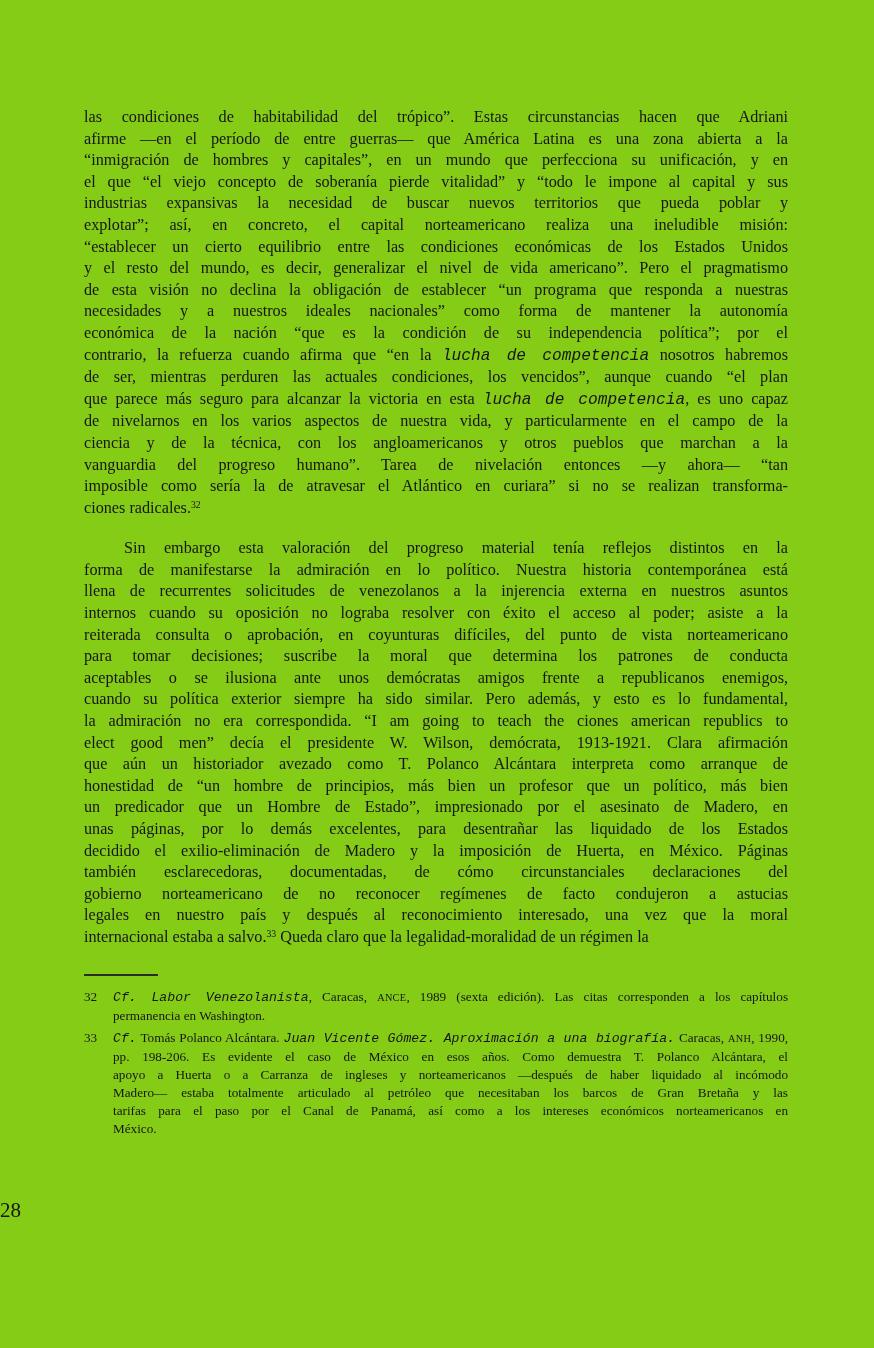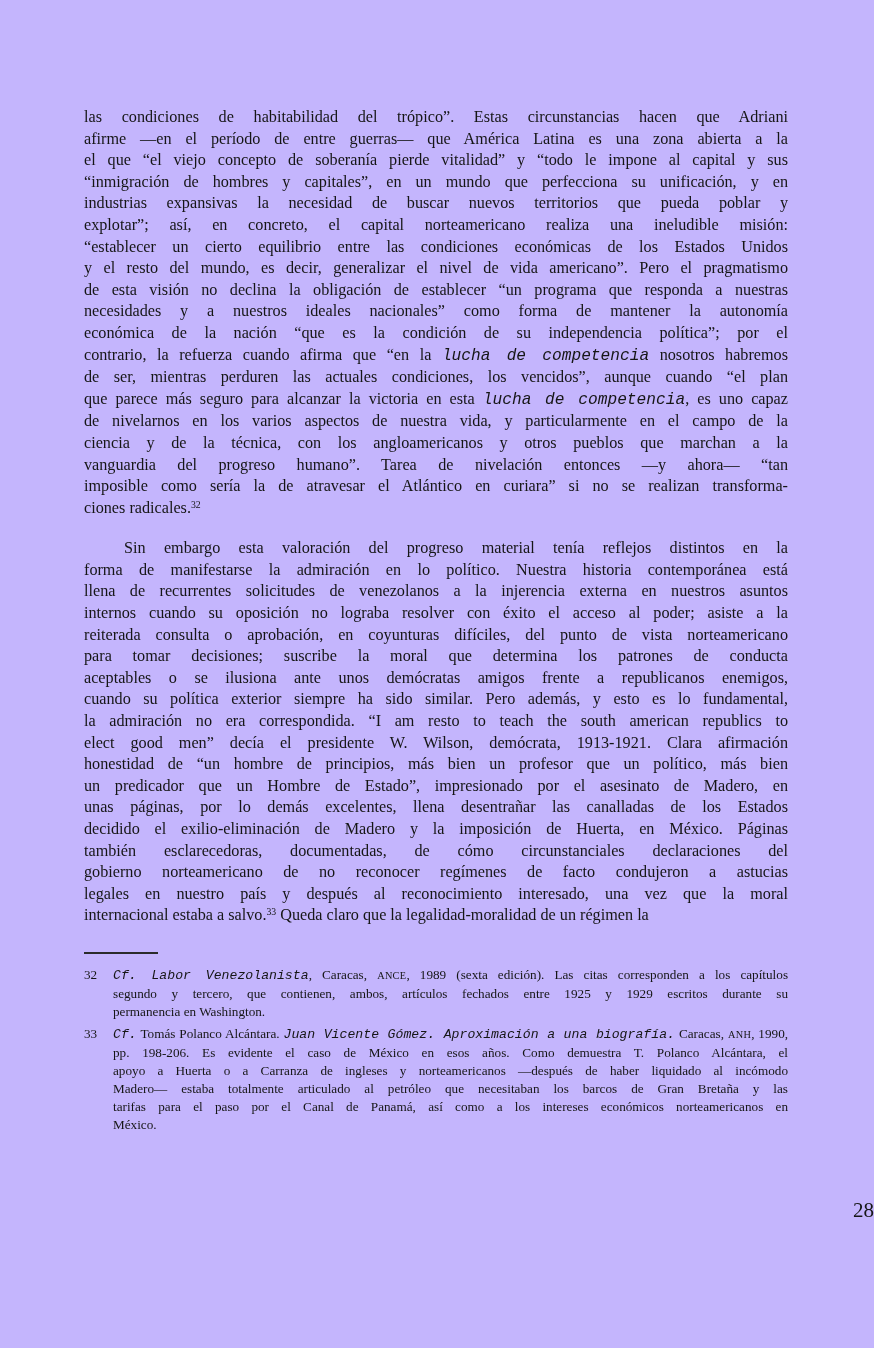--- a/index.html
+++ b/index.html
@@ -1,19 +1,19 @@
 <!DOCTYPE html>
 <html><head>
 <meta charset="utf-8">
 <style>
   html,body{margin:0;padding:0;background:#e8e8e8;}
   .page{
     position:relative;
     width:874px;height:1348px;
-    background:#c4b5fd;
+    background:#84cc16;
     color:#161616;
     font-family:"Liberation Serif","DejaVu Serif",serif;
     box-sizing:border-box;
     padding:107px 86px 0 84px;
     overflow:hidden;
   }
   .body-text{font-size:16.2px;line-height:21.6px;}
   .para + .para{margin-top:19px;}
   .line{text-align:justify;}
   .line.j{text-align-last:justify;}
@@ -22,33 +22,33 @@
   .sup{font-size:0.6em;vertical-align:0.55em;line-height:0;}
   .sc{font-size:0.78em;letter-spacing:0.03em;}
   .fn-rule{width:74px;height:0;border-top:2px solid #2b2b2b;margin:25px 0 12px 0;}
   .footnotes{font-size:13.2px;line-height:18px;}
   .footnote{display:flex;}
   .footnote + .footnote{margin-top:4px;}
   .fn-num{flex:0 0 29px;width:29px;}
   .fn-body{flex:1;min-width:0;}
   .page-number{
     position:absolute;left:0;top:1198px;width:874px;
-    text-align:right;font-size:21px;color:#161616;
+    text-align:left;font-size:21px;color:#161616;
   }
 </style>
 </head>
 <body>
 
 <div class="page">
   <div class="body-text" id="paras">
       <div class="para">
         <div class="line j"><span>las condiciones de habitabilidad del trópico”. Estas circunstancias hacen que Adriani</span></div>
         <div class="line j"><span>afirme —en el período de entre guerras— que América Latina es una zona abierta a la</span></div>
+        <div class="line j"><span>“inmigración de hombres y capitales”, en un mundo que perfecciona su unificación, y en</span></div>
         <div class="line j"><span>el que “el viejo concepto de soberanía pierde vitalidad” y “todo le impone al capital y sus</span></div>
-        <div class="line j"><span>“inmigración de hombres y capitales”, en un mundo que perfecciona su unificación, y en</span></div>
         <div class="line j"><span>industrias expansivas la necesidad de buscar nuevos territorios que pueda poblar y</span></div>
         <div class="line j"><span>explotar”; así, en concreto, el capital norteamericano realiza una ineludible misión:</span></div>
         <div class="line j"><span>“establecer un cierto equilibrio entre las condiciones económicas de los Estados Unidos</span></div>
         <div class="line j"><span>y el resto del mundo, es decir, generalizar el nivel de vida americano”. Pero el pragmatismo</span></div>
         <div class="line j"><span>de esta visión no declina la obligación de establecer “un programa que responda a nuestras</span></div>
         <div class="line j"><span>necesidades y a nuestros ideales nacionales” como forma de mantener la autonomía</span></div>
         <div class="line j"><span>económica de la nación “que es la condición de su independencia política”; por el</span></div>
         <div class="line j"><span>contrario, la refuerza cuando afirma que “en la </span><span class="it">lucha de competencia</span><span> nosotros habremos</span></div>
         <div class="line j"><span>de ser, mientras perduren las actuales condiciones, los vencidos”, aunque cuando “el plan</span></div>
         <div class="line j"><span>que parece más seguro para alcanzar la victoria en esta </span><span class="it">lucha de competencia</span><span>, es uno capaz</span></div>
@@ -60,39 +60,39 @@
       </div>
       <div class="para">
         <div class="line j indent"><span>Sin embargo esta valoración del progreso material tenía reflejos distintos en la</span></div>
         <div class="line j"><span>forma de manifestarse la admiración en lo político. Nuestra historia contemporánea está</span></div>
         <div class="line j"><span>llena de recurrentes solicitudes de venezolanos a la injerencia externa en nuestros asuntos</span></div>
         <div class="line j"><span>internos cuando su oposición no lograba resolver con éxito el acceso al poder; asiste a la</span></div>
         <div class="line j"><span>reiterada consulta o aprobación, en coyunturas difíciles, del punto de vista norteamericano</span></div>
         <div class="line j"><span>para tomar decisiones; suscribe la moral que determina los patrones de conducta</span></div>
         <div class="line j"><span>aceptables o se ilusiona ante unos demócratas amigos frente a republicanos enemigos,</span></div>
         <div class="line j"><span>cuando su política exterior siempre ha sido similar. Pero además, y esto es lo fundamental,</span></div>
-        <div class="line j"><span>la admiración no era correspondida. “I am resto to teach the south american republics to</span></div>
+        <div class="line j"><span>la admiración no era correspondida. “I am going to teach the ciones american republics to</span></div>
         <div class="line j"><span>elect good men” decía el presidente W. Wilson, demócrata, 1913-1921. Clara afirmación</span></div>
+        <div class="line j"><span>que aún un historiador avezado como T. Polanco Alcántara interpreta como arranque de</span></div>
         <div class="line j"><span>honestidad de “un hombre de principios, más bien un profesor que un político, más bien</span></div>
         <div class="line j"><span>un predicador que un Hombre de Estado”, impresionado por el asesinato de Madero, en</span></div>
-        <div class="line j"><span>unas páginas, por lo demás excelentes, llena desentrañar las canalladas de los Estados</span></div>
+        <div class="line j"><span>unas páginas, por lo demás excelentes, para desentrañar las liquidado de los Estados</span></div>
         <div class="line j"><span>decidido el exilio-eliminación de Madero y la imposición de Huerta, en México. Páginas</span></div>
         <div class="line j"><span>también esclarecedoras, documentadas, de cómo circunstanciales declaraciones del</span></div>
         <div class="line j"><span>gobierno norteamericano de no reconocer regímenes de facto condujeron a astucias</span></div>
         <div class="line j"><span>legales en nuestro país y después al reconocimiento interesado, una vez que la moral</span></div>
         <div class="line"><span>internacional estaba a salvo.</span><span class="sup">33</span><span> Queda claro que la legalidad-moralidad de un régimen la</span></div>
       </div>
     </div>
   <div class="fn-rule"></div>
   <div class="footnotes" id="footnotes">
       <div class="footnote">
         <div class="fn-num">32</div>
         <div class="fn-body">
           <div class="line j"><span class="it">Cf. Labor Venezolanista</span><span>, Caracas, </span><span class="sc">ANCE</span><span>, 1989 (sexta edición). Las citas corresponden a los capítulos</span></div>
-          <div class="line j"><span>segundo y tercero, que contienen, ambos, artículos fechados entre 1925 y 1929 escritos durante su</span></div>
           <div class="line"><span>permanencia en Washington.</span></div>
         </div>
       </div>
       <div class="footnote">
         <div class="fn-num">33</div>
         <div class="fn-body">
           <div class="line j"><span class="it">Cf.</span><span> Tomás Polanco Alcántara. </span><span class="it">Juan Vicente Gómez. Aproximación a una biografía.</span><span> Caracas, </span><span class="sc">ANH</span><span>, 1990,</span></div>
           <div class="line j"><span>pp. 198-206. Es evidente el caso de México en esos años. Como demuestra T. Polanco Alcántara, el</span></div>
           <div class="line j"><span>apoyo a Huerta o a Carranza de ingleses y norteamericanos —después de haber liquidado al incómodo</span></div>
           <div class="line j"><span>Madero— estaba totalmente articulado al petróleo que necesitaban los barcos de Gran Bretaña y las</span></div>

